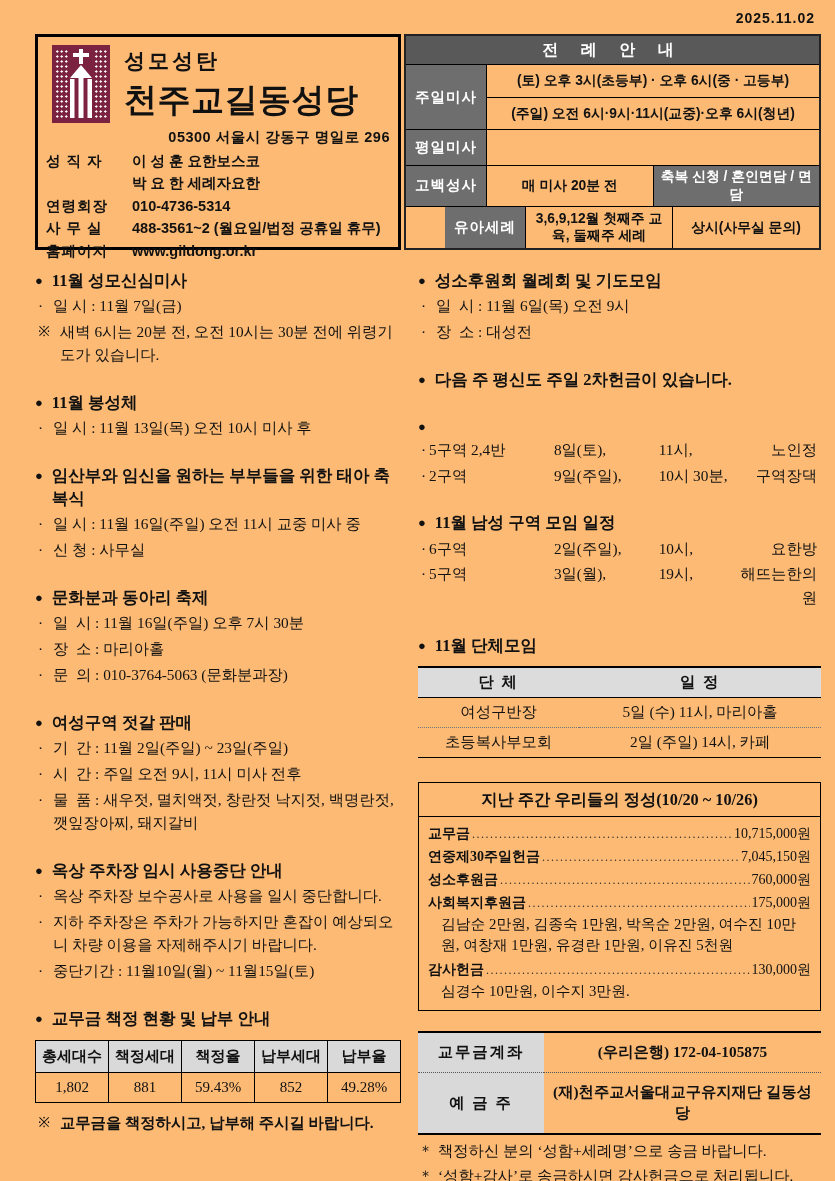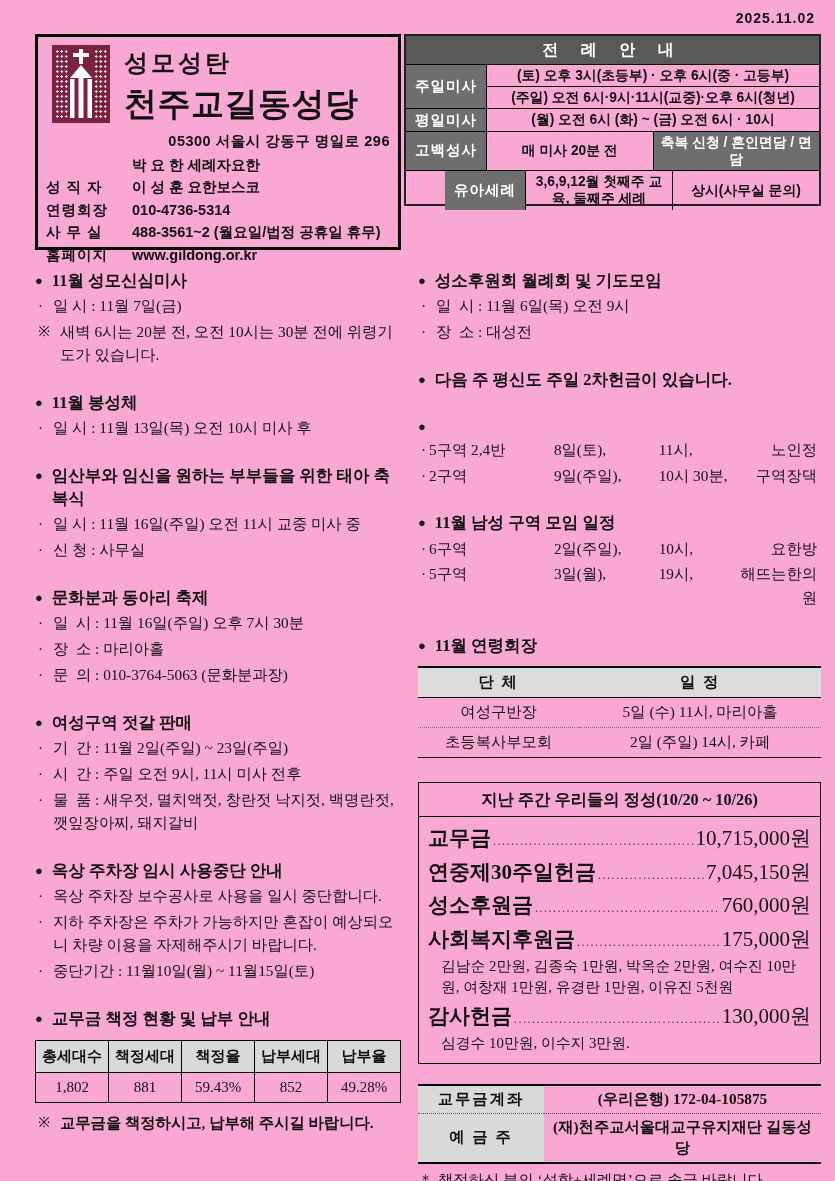--- a/index.html
+++ b/index.html
@@ -1,42 +1,42 @@
 <!DOCTYPE html>
 <html><head>
 <meta charset="utf-8">
 <style>
   html,body{margin:0;padding:0;background:#e8e8e8;}
-  .page{width:835px;height:1181px;background:#f9a8d4;margin:0 auto;position:relative;
+  .page{width:835px;height:1181px;background:#fdba74;margin:0 auto;position:relative;
         box-sizing:border-box;padding:10px 14px 0 35px;color:#111;
         font-family:"Liberation Serif",serif;overflow:hidden;}
   
   .date{text-align:right;font-family:"Liberation Sans",sans-serif;font-weight:bold;
         font-size:14px;padding-right:6px;letter-spacing:1px;}
   
   .header{display:flex;gap:3px;margin-top:8px;align-items:stretch;}
   .church-box{width:366px;box-sizing:border-box;border:3px solid #000;
               padding:6px 8px 4px;font-family:"Liberation Sans",sans-serif;height:216px;}
   .logo-row{display:flex;gap:14px;align-items:flex-start;margin:2px 0 0 6px;}
   .logo{width:58px;height:78px;background:#7a2240;position:relative;flex:0 0 auto;}
   .logo .dots{position:absolute;top:4px;bottom:4px;width:13px;
               background-image:radial-gradient(#fff 28%, rgba(255,255,255,0) 32%);
               background-size:4.5px 5px;}
   .logo .dots.l{left:3px;} .logo .dots.r{right:3px;}
   .logo svg{position:absolute;left:50%;top:3px;transform:translateX(-50%);}
   .titles{padding-top:2px;}
-  .t-sub{font-size:24px;font-weight:bold;letter-spacing:3px;}
+  .t-sub{font-size:21px;font-weight:bold;letter-spacing:3px;}
   .t-main{font-size:33px;font-weight:bold;letter-spacing:0.5px;margin-top:3px;white-space:nowrap;}
   .address{font-size:14.5px;font-weight:bold;margin:5px 0 3px 84px;letter-spacing:0.5px;text-align:right;}
   .info-row{display:flex;font-size:14.5px;font-weight:bold;line-height:1.55;}
   .info-label{width:86px;flex:0 0 auto;letter-spacing:1px;}
   .info-val{white-space:pre-wrap;}
   
   .mass{flex:1;border:2.5px solid #222;display:flex;flex-direction:column;
-        font-family:"Liberation Sans",sans-serif;font-weight:bold;height:172px;box-sizing:border-box;}
+        font-family:"Liberation Sans",sans-serif;font-weight:bold;height:216px;box-sizing:border-box;}
   .mt-title{background:#595959;color:#fff;text-align:center;font-size:16px;
             letter-spacing:9px;padding:4px 0 3px;flex:0 0 auto;}
   .mt-row{display:flex;align-items:stretch;border-top:1.6px solid #000;flex:1;}
   .mt-label{width:80px;flex:0 0 auto;background:#6e6e6e;color:#fff;display:flex;
             align-items:center;justify-content:center;font-size:14.5px;letter-spacing:1px;
             border-right:1.6px solid #000;text-align:center;}
   .mt-body{flex:1;display:flex;flex-direction:column;}
   .mt-cell{flex:1;display:flex;align-items:center;justify-content:center;text-align:center;
            font-size:13.8px;padding:2px 3px;line-height:1.25;}
   .mt-cell + .mt-cell{border-top:1.6px solid #000;}
@@ -69,30 +69,30 @@
   table.groups{width:100%;border-collapse:collapse;margin-top:9px;font-size:15.3px;
                text-align:center;table-layout:fixed;}
   table.groups th{background:#dcdcdc;border-top:2px solid #000;border-bottom:1.6px solid #000;
                   padding:4px 2px;font-weight:bold;letter-spacing:2px;}
   table.groups td{padding:4px 2px;border-bottom:1.2px dotted #777;}
   table.groups tr:last-child td{border-bottom:1.4px solid #000;}
   
   .offer{border:1.7px solid #000;margin-top:24px;padding:0 9px 8px;}
   .offer-title{text-align:center;font-weight:bold;font-size:16.3px;padding:6px 8px 5px;
                border-bottom:1.5px solid #000;margin:0 -9px 6px;}
-  .oline{display:flex;align-items:baseline;font-size:21px;line-height:1.5;margin-top:2px;}
+  .oline{display:flex;align-items:baseline;font-size:14px;line-height:1.5;margin-top:2px;}
   .olabel{font-weight:bold;flex:0 0 auto;}
   .leader{flex:1;overflow:hidden;white-space:nowrap;font-size:12px;color:#333;margin:0 2px;}
   .leader::after{content:"..........................................................................................";letter-spacing:1.5px;}
   .oamount{flex:0 0 auto;}
   .odetail{font-size:14.8px;line-height:1.45;padding-left:13px;margin-top:1px;}
   
   .account{margin-top:20px;font-size:15.3px;}
   table.acc{width:100%;border-collapse:collapse;table-layout:fixed;}
-  table.acc td{padding:3px 4px;text-align:center;font-weight:bold;}
+  table.acc td{padding:9px 4px;text-align:center;font-weight:bold;}
   table.acc .lbl{background:#d9d9d9;width:118px;letter-spacing:2px;}
   table.acc tr.r1 td{border-top:2.2px solid #000;border-bottom:1.2px dotted #555;}
   table.acc tr.r2 td{border-bottom:2px solid #000;}
   .acc-notes{border-bottom:3px double #000;padding:3px 0 5px;}
   .acc-note{display:flex;gap:6px;line-height:1.5;margin-top:2px;}
   .acc-note .s{width:14px;flex:0 0 auto;text-align:center;}
 </style>
 </head>
 <body>
 
@@ -115,26 +115,26 @@
             <rect x="22.5" y="31" width="4.5" height="39" fill="#fff"></rect>
           </svg>
         </div>
         <div class="titles">
           <div class="t-sub">성모성탄</div>
           <div class="t-main">천주교길동성당</div>
         </div>
       </div>
       <div class="address">05300 서울시 강동구 명일로 296</div>
       <div class="info-row">
+        <span class="info-label">성 직 자</span>
+        <span class="info-val">이 성 훈 요한보스코</span>
+      </div>
+      <div class="info-row">
         <span class="info-label"></span>
         <span class="info-val">박 요 한 세례자요한</span>
-      </div>
-      <div class="info-row">
-        <span class="info-label">성 직 자</span>
-        <span class="info-val">이 성 훈 요한보스코</span>
       </div>
       <div class="info-row">
         <span class="info-label">연령회장</span>
         <span class="info-val">010-4736-5314</span>
       </div>
       <div class="info-row">
         <span class="info-label">사 무 실</span>
         <span class="info-val">488-3561~2 (월요일/법정 공휴일 휴무)</span>
       </div>
       <div class="info-row">
@@ -147,23 +147,20 @@
       <div class="mt-title">전 례 안 내</div>
       <div class="mt-row row-sun">
         <div class="mt-label">주일미사</div>
         <div class="mt-body">
           <div class="mt-cell">(토) 오후 3시(초등부) · 오후 6시(중 · 고등부)</div>
           <div class="mt-cell">(주일) 오전 6시·9시·11시(교중)·오후 6시(청년)</div>
         </div>
       </div>
       <div class="mt-row row-week">
         <div class="mt-label">평일미사</div>
-        <div class="mt-body">
-          <div class="mt-cell">(월) 오전 6시  (화) ~ (금) 오전 6시 · 10시</div>
-        </div>
       </div>
       <div class="mt-row row-conf">
         <div class="mt-label">고백성사</div>
         <div class="mt-body">
           <div class="mt-split">
             <div class="mt-cell">매 미사 20분 전</div>
             <div class="mt-cell gray">축복 신청 / 혼인면담 / 면담</div>
           </div>
         </div>
       </div>
@@ -372,21 +369,21 @@
           <span class="c1">5구역</span>
           <span class="c2">3일(월),</span>
           <span class="c3">19시,</span>
           <span class="c4">해뜨는한의원</span>
         </div>
       </div>
 
       <div class="sec">
         <div class="sec-title">
             <span class="b">●</span>
-            <span>11월 연령회장</span>
+            <span>11월 단체모임</span>
           </div>
         <table class="groups">
           <colgroup>
               <col style="width:40%">
               <col style="width:60%">
             </colgroup>
           <tbody>
               <tr>
             <th>단 체</th>
             <th>일 정</th>

